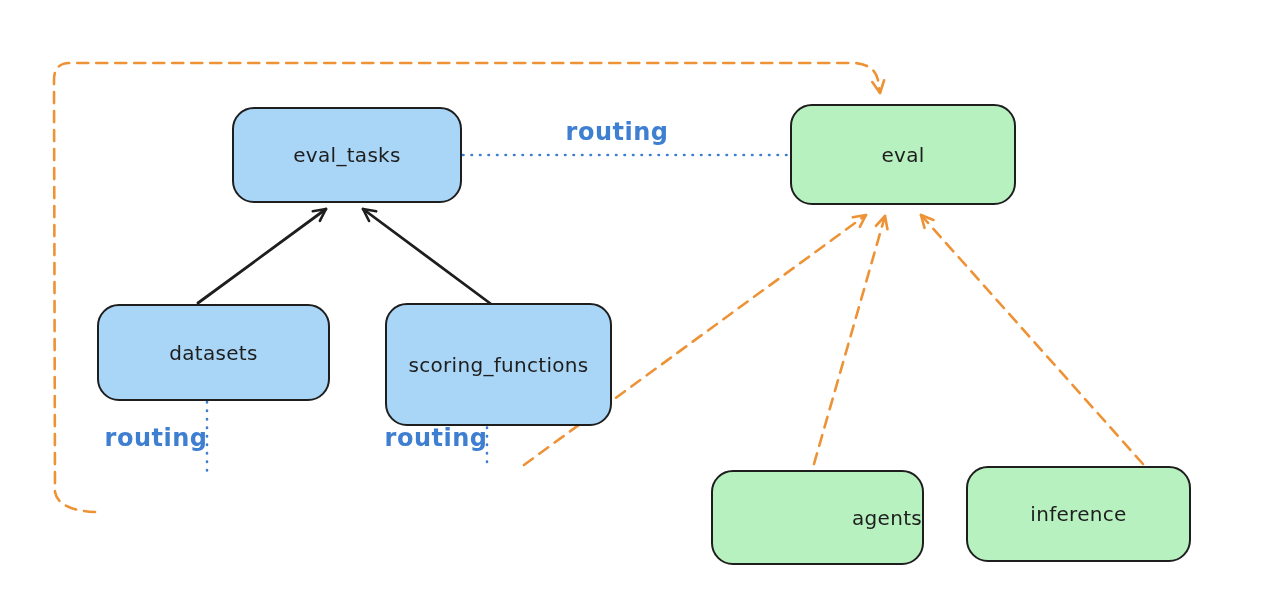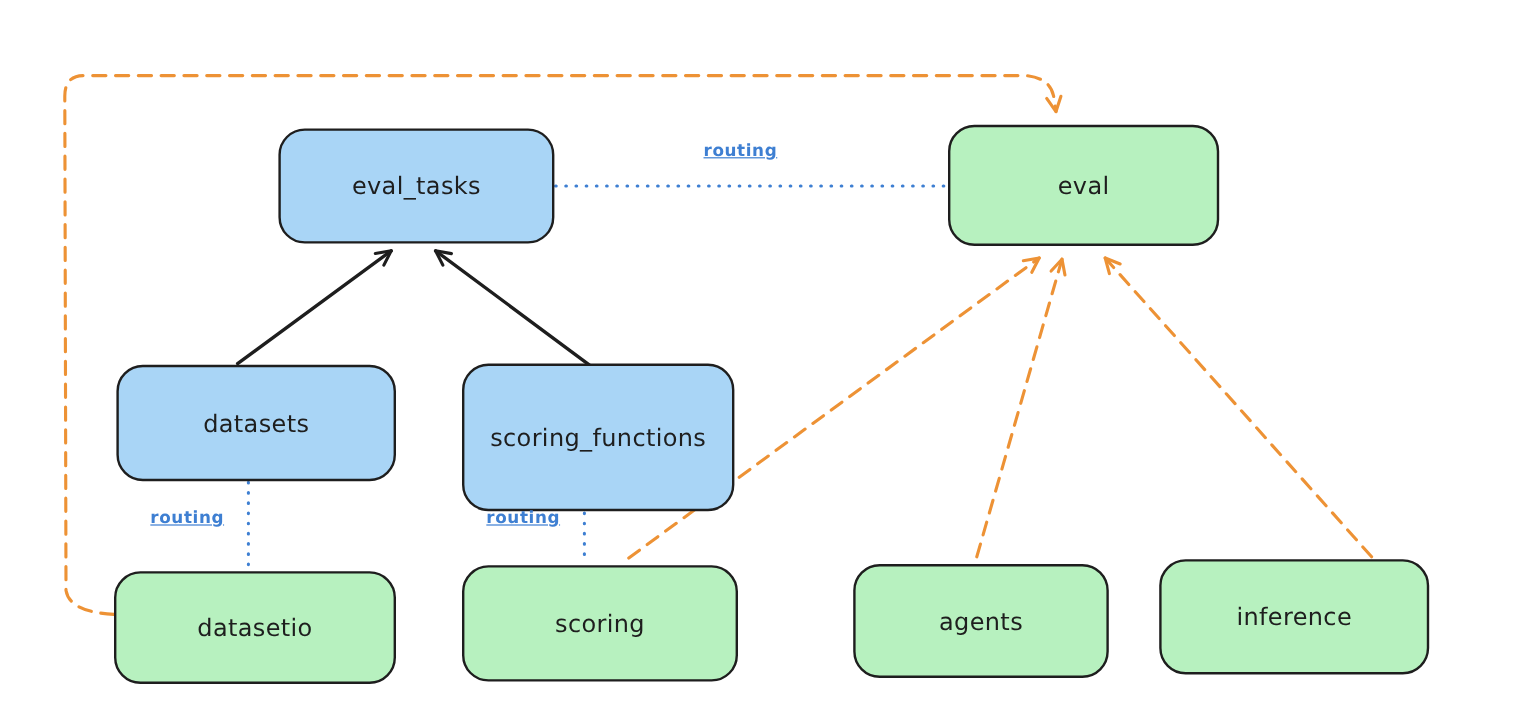--- a/index.html
+++ b/index.html
@@ -74,25 +74,24 @@
     font-size:20px;
     color:#1e1e1e;
     letter-spacing:0.3px;
   }
   .node.blue{ background:var(--node-blue-fill); }
   .node.green{ background:var(--node-green-fill); }
   .edge-label{
     position:absolute;
     width:130px;
     text-align:center;
-    font-size:14px;
+    font-size:24px;
     font-weight:bold;
     color:var(--routing-blue);
     letter-spacing:0.5px;
-    text-decoration:underline;
   }
 </style>
 </head>
 <body>
 
 <div class="canvas">
 
   <svg class="connectors" viewBox="0 0 1280 596" xmlns="http://www.w3.org/2000/svg">
     <defs>
       <marker id="arrow-black" markerUnits="userSpaceOnUse" markerWidth="20" markerHeight="20" refX="14" refY="8" orient="auto">
@@ -125,29 +124,23 @@
   </div>
 
   <div class="node blue" style="left:97px;top:304px;width:233px;height:97px;">
     <span>datasets</span>
   </div>
 
   <div class="node blue" style="left:385px;top:303px;width:227px;height:123px;">
     <span>scoring_functions</span>
   </div>
 
-  <div class="node green" style="left:95px;top:476px;width:235px;height:94px;">
-    <span>datasetio</span>
-  </div>
 
-  <div class="node green" style="left:385px;top:471px;width:230px;height:97px;">
-    <span>scoring</span>
-  </div>
 
-  <div class="node green" style="left:711px;top:470px;width:213px;height:95px;">
+  <div class="node green" style="left:711px;top:470px;width:213px;height:95px;justify-content:flex-end;">
     <span>agents</span>
   </div>
 
   <div class="node green" style="left:966px;top:466px;width:225px;height:96px;">
     <span>inference</span>
   </div>
 
   <div class="edge-label" style="left:552px;top:118px;">routing</div>
   <div class="edge-label" style="left:91px;top:424px;">routing</div>
   <div class="edge-label" style="left:371px;top:424px;">routing</div>

